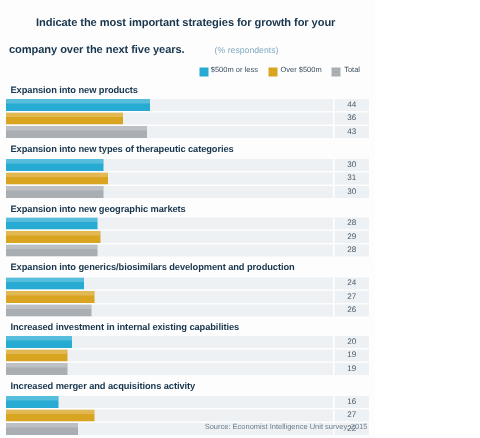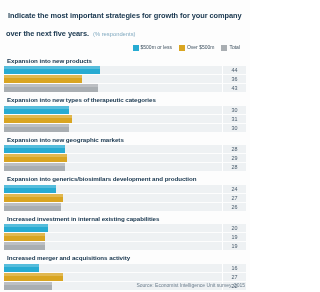--- a/index.html
+++ b/index.html
@@ -24,21 +24,21 @@
   }
   .title-block {
     padding: 0 2px;
   }
   .chart-title {
     font-size: 7.4px;
     font-weight: bold;
     line-height: 1.32;
     color: #17354d;
     letter-spacing: -0.05px;
-    margin: 2px;
+    margin: 18px;
     display: inline;
   }
   .chart-subtitle {
     font-size: 5.8px;
     font-weight: normal;
     color: #7fa8bf;
     margin-left: 2px;
     display: inline;
   }
   .legend {

